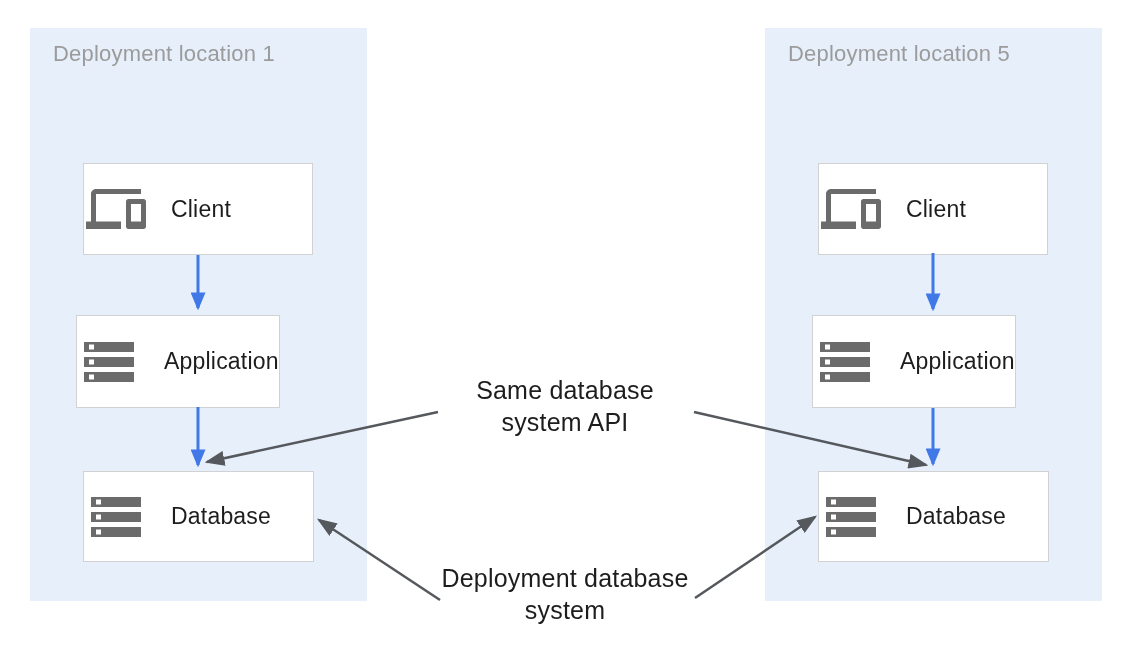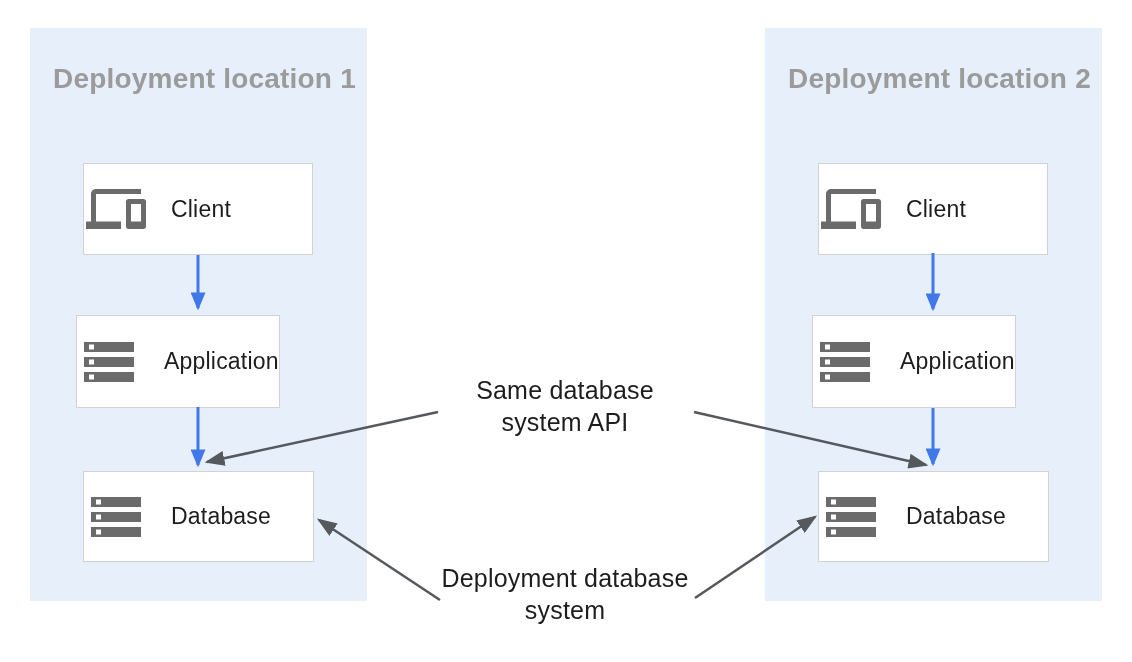--- a/index.html
+++ b/index.html
@@ -17,23 +17,23 @@
   html,body{width:1132px;height:662px;overflow:hidden;background:var(--canvas-bg,#fff);}
   body{font-family:"Liberation Sans", sans-serif;}
   .canvas{position:relative;width:1132px;height:662px;background:var(--canvas-bg,#fff);}
   .panel{
     position:absolute;top:28px;width:337px;height:573px;
     background:var(--panel-bg,#e6effa);
   }
   .panel-left{left:30px;}
   .panel-right{left:765px;}
   .panel-title{
-    position:absolute;left:23px;top:38px;
-    font-size:28px;line-height:26px;color:var(--title-gray,#9b9b9b);
-    letter-spacing:.2px;white-space:nowrap;font-weight:bold;
+    position:absolute;left:23px;top:13px;
+    font-size:22px;line-height:26px;color:var(--title-gray,#9b9b9b);
+    letter-spacing:.2px;white-space:nowrap;
   }
   .node{
     position:absolute;display:flex;align-items:center;
     background:var(--box-bg,#fff);border:1px solid var(--box-border,#d2d2d2);
     padding-left:2px;gap:25px;
   }
   .node-client{left:53px;top:135px;width:230px;height:92px;}
   .node-application{left:46px;top:287px;width:204px;height:93px;}
   .node-database{left:53px;top:443px;width:231px;height:91px;}
   .panel-right .node-client{left:53px;}
@@ -87,21 +87,21 @@
       <span class="icon">
         <svg width="60" height="60" viewBox="0 0 24 24" fill="#6b6b6b" style="fill:var(--icon-gray,#6b6b6b)">
           <path d="M2 20h20v-4H2v4zm2-3h2v2H4v-2zM2 4v4h20V4H2zm4 3H4V5h2v2zm-4 7h20v-4H2v4zm2-3h2v2H4v-2z"></path>
         </svg>
       </span>
       <span class="node-label">Database</span>
     </div>
   </section>
 
   <section class="panel panel-right">
-    <div class="panel-title">Deployment location 2</div>
+    <div class="panel-title">Deployment location 5</div>
 
     <div class="node node-client">
       <span class="icon">
         <svg width="60" height="60" viewBox="0 0 24 24" fill="#6b6b6b" style="fill:var(--icon-gray,#6b6b6b)">
           <path d="M4 6h18V4H4c-1.1 0-2 .9-2 2v11H0v3h14v-3H4V6zm19 2h-6c-.55 0-1 .45-1 1v10c0 .55.45 1 1 1h6c.55 0 1-.45 1-1V9c0-.55-.45-1-1-1zm-1 9h-4v-7h4v7z"></path>
         </svg>
       </span>
       <span class="node-label">Client</span>
     </div>
 

